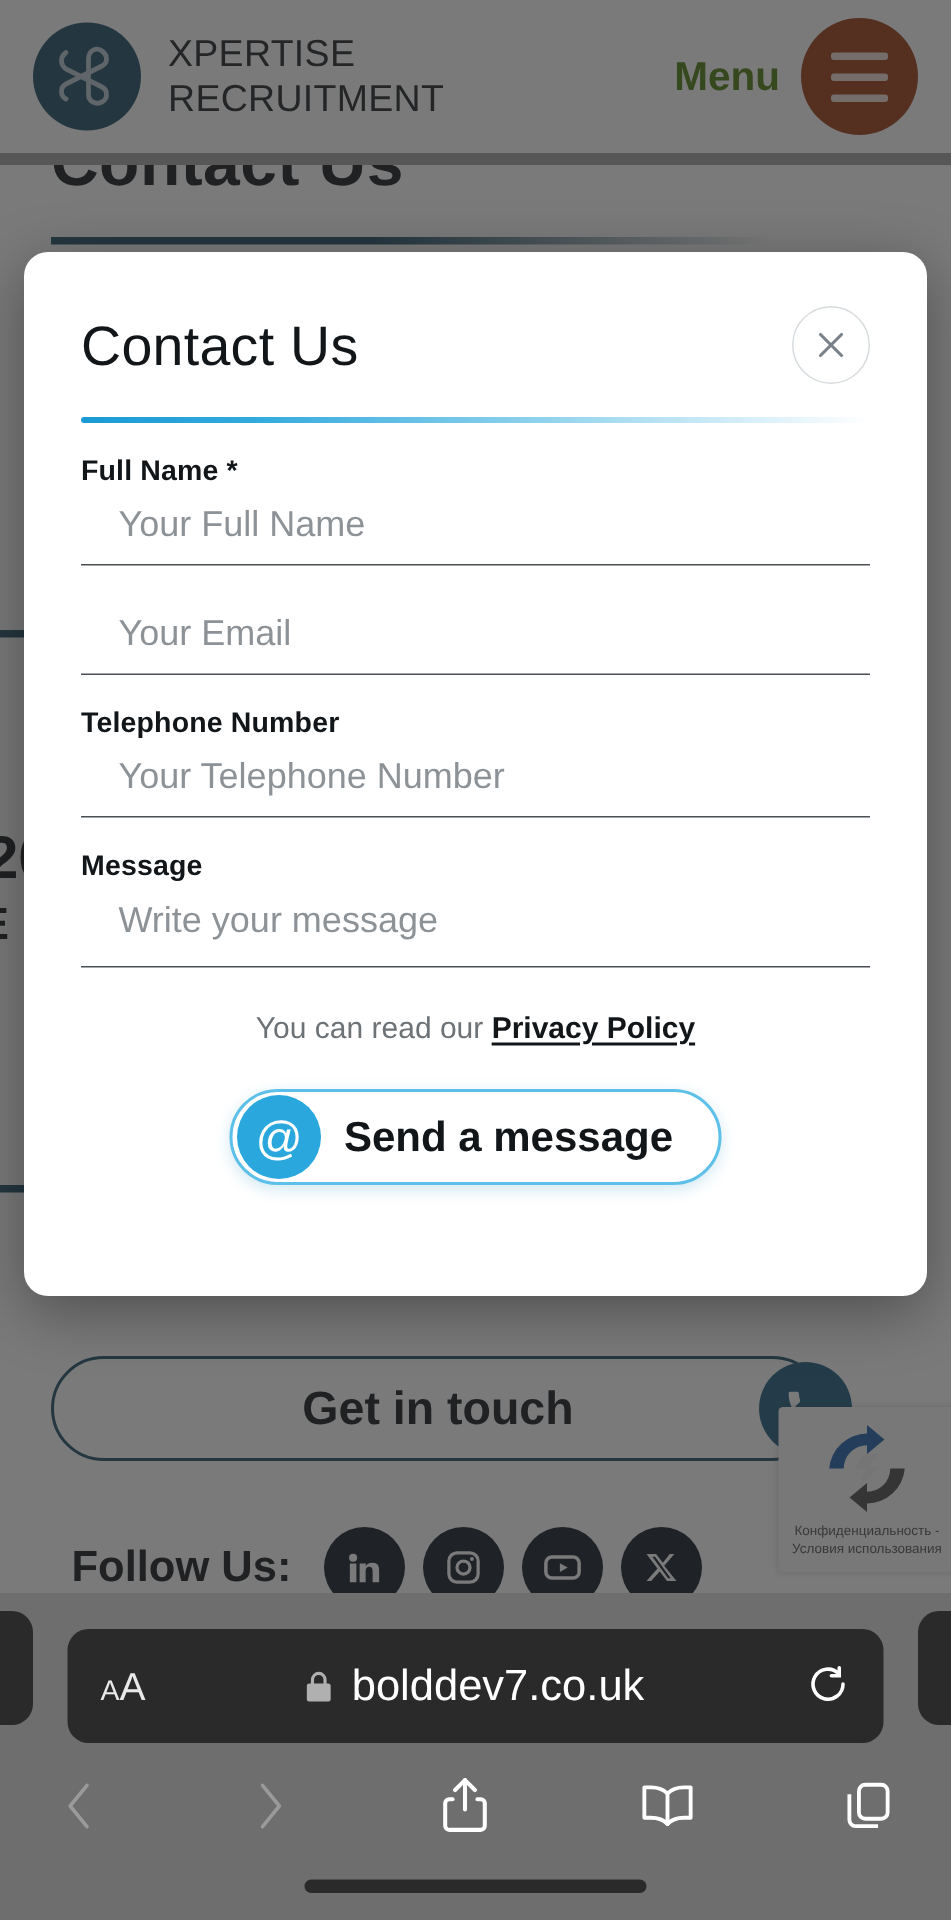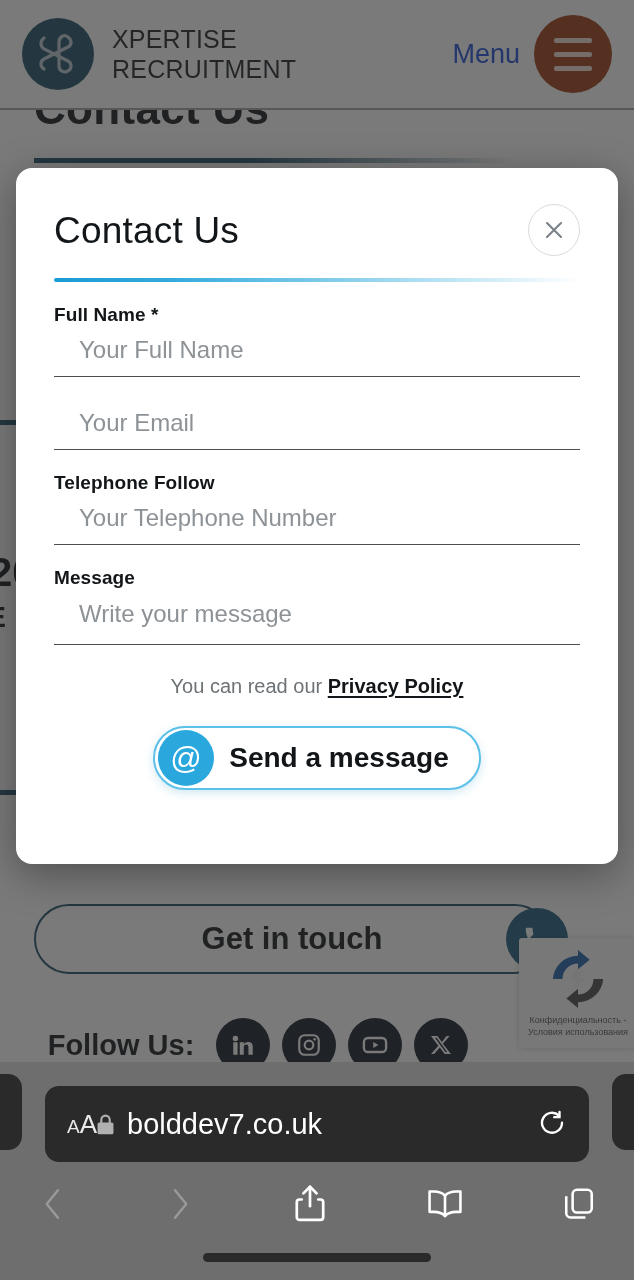--- a/index.html
+++ b/index.html
@@ -25,21 +25,21 @@
     background: #ffffff;
     overflow: hidden;
   }
 
   
   #site-header {
     position: absolute;
     left: 0; top: 0;
     width: 634px; height: 110px;
     background: #ffffff;
-    border-bottom: 2px solid #a3a3a3;
+    border-bottom: 8px solid #a3a3a3;
     display: flex;
     align-items: center;
     padding: 0 22px;
     z-index: 30;
   }
   .brand { display: flex; align-items: center; gap: 18px; }
   .brand-mark {
     width: 72px; height: 72px; border-radius: 50%;
     background: #1f5068;
     position: relative;
@@ -50,21 +50,21 @@
     font-size: 25px; line-height: 1.22;
     font-weight: 400; color: #1c2024;
     letter-spacing: .2px;
     white-space: pre-line;
   }
   .header-right {
     margin-left: auto;
     display: flex; align-items: center; gap: 14px;
   }
   .menu-word {
-    font-size: 27px; color: #1d4ed8; font-weight: 400;
+    font-size: 27px; color: #4d7c0f; font-weight: 700;
   }
   .menu-btn {
     width: 78px; height: 78px; border-radius: 50%;
     background: #9e3b12;
     display: flex; flex-direction: column;
     align-items: center; justify-content: center;
     gap: 9px; border: none; cursor: pointer;
   }
   .menu-btn i {
     display: block; width: 38px; height: 5px;
@@ -290,21 +290,21 @@
     display: flex; align-items: center;
     padding: 0 22px;
   }
   .aa-btn {
     font-size: 26px; color: #e9e9e9; letter-spacing: -1px;
     display: flex; align-items: baseline; gap: 1px;
   }
   .aa-btn .aa-small { font-size: 19px; }
   .url-center {
     flex: 1;
-    display: flex; align-items: center; 
+    display: flex; align-items: center; justify-content: center;
     gap: 12px;
   }
   .url-text {
     font-size: 29px; color: #ffffff; font-weight: 400;
   }
   .reload-btn { color: #fff; display: flex; align-items: center; }
 
   #toolbar {
     position: absolute;
     left: 0; top: 104px;
@@ -426,21 +426,21 @@
     <div class="field">
       <div class="field-label">Full Name *</div>
       <input class="field-input" type="text" placeholder="Your Full Name" style="">
     </div>
 
     <div class="field">
       <input class="field-input" type="text" placeholder="Your Email" style="">
     </div>
 
     <div class="field">
-      <div class="field-label">Telephone Follow</div>
+      <div class="field-label">Telephone Number</div>
       <input class="field-input" type="text" placeholder="Your Telephone Number" style="">
     </div>
 
     <div class="field">
       <div class="field-label">Message</div>
       <textarea class="field-input" rows="1" placeholder="Write your message" style=""></textarea>
     </div>
 
     <div class="privacy-line">
       <span>You can read our </span><a href="#">Privacy Policy</a>

